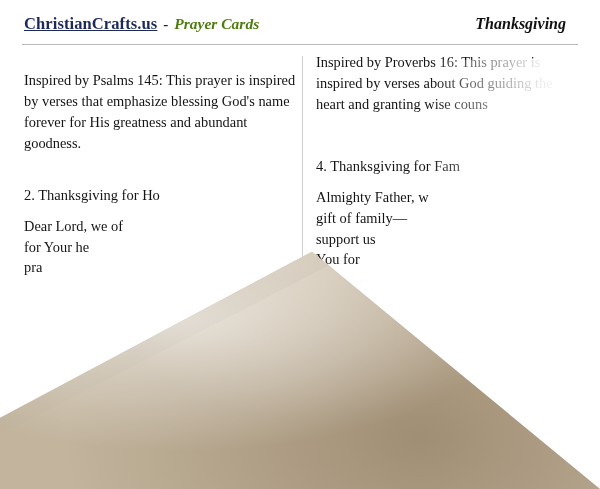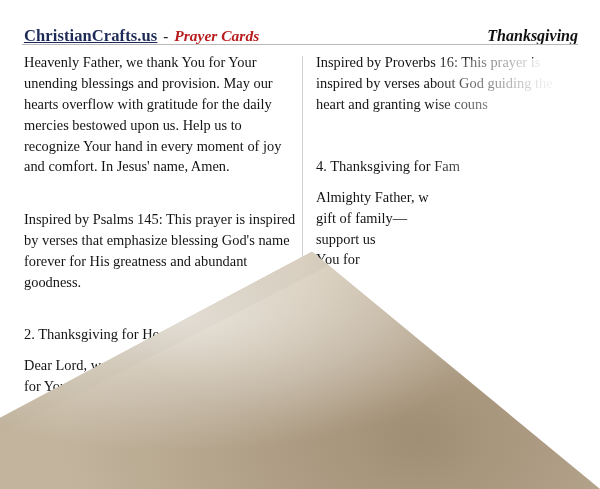--- a/index.html
+++ b/index.html
@@ -18,25 +18,25 @@
     width: 600px;
     height: 489px;
     background: #ffffff;
     overflow: hidden;
   }
 
   
   .header {
     position: absolute;
     left: 0;
-    top: 12px;
+    top: 0;
     width: 600px;
     height: 46px;
     box-sizing: border-box;
-    padding: 14px 22px 0 24px;
+    padding: 14px 34px 0 24px;
   }
   .header-inner {
     display: flex;
     align-items: baseline;
     justify-content: space-between;
     width: 100%;
   }
   .brand-group {
     display: flex;
     align-items: baseline;
@@ -54,21 +54,21 @@
   .brand-sep {
     font-size: 15px;
     font-weight: bold;
     color: #222;
   }
   .brand-sub {
     font-family: "Liberation Serif", serif;
     font-weight: bold;
     font-style: italic;
     font-size: 15.5px;
-    color: #b91c1c;
+    color: #4d7c0f;
   }
   .header-right {
     font-family: "Liberation Serif", serif;
     font-weight: bold;
     font-style: italic;
     font-size: 16px;
     color: #111;
     white-space: nowrap;
     text-align: right;
   }
@@ -208,21 +208,20 @@
       </div>
       <div class="header-right">Thanksgiving</div>
     </div>
   </div>
   <div class="header-rule"></div>
 
   <div class="columns">
     <div class="col-divider"></div>
 
     <div class="col col-left">
-      <p class="para">Heavenly Father, we thank You for Your unending blessings and provision. May our hearts overflow with gratitude for the daily mercies bestowed upon us. Help us to recognize Your hand in every moment of joy and comfort. In Jesus' name, Amen.</p>
       <div class="gap-lg"></div>
       <p class="para">Inspired by Psalms 145: This prayer is inspired by verses that emphasize blessing God's name forever for His greatness and abundant goodness.</p>
       <div class="gap-lg"></div>
       <p class="heading">2. Thanksgiving for Ho</p>
       <p class="para" style="white-space: pre-line;">Dear Lord, we of
 for Your he
 pra</p>
     </div>
 
     <div class="col col-right">

